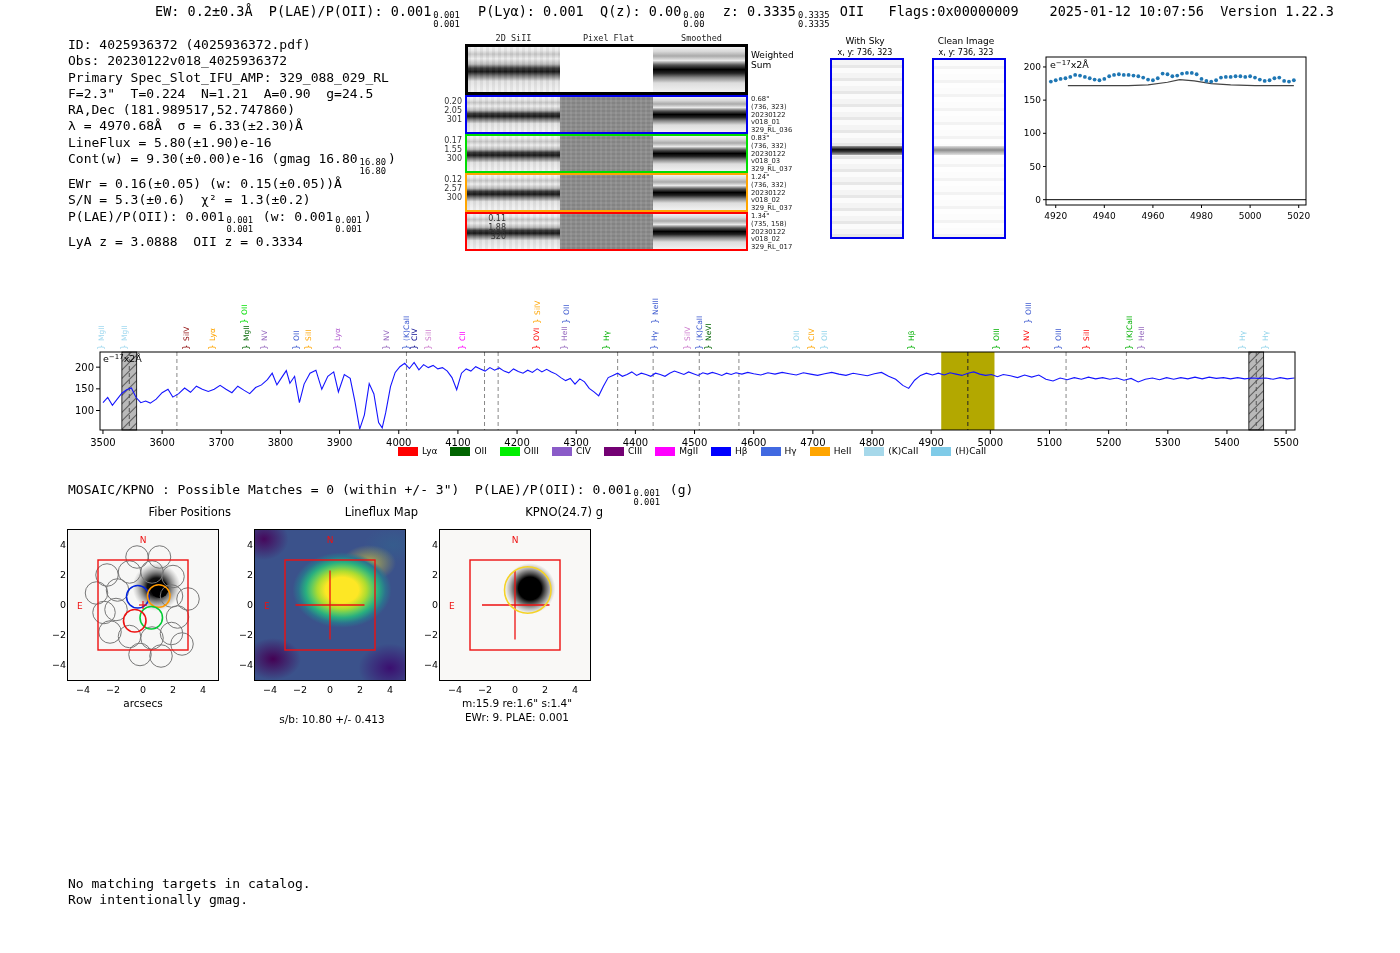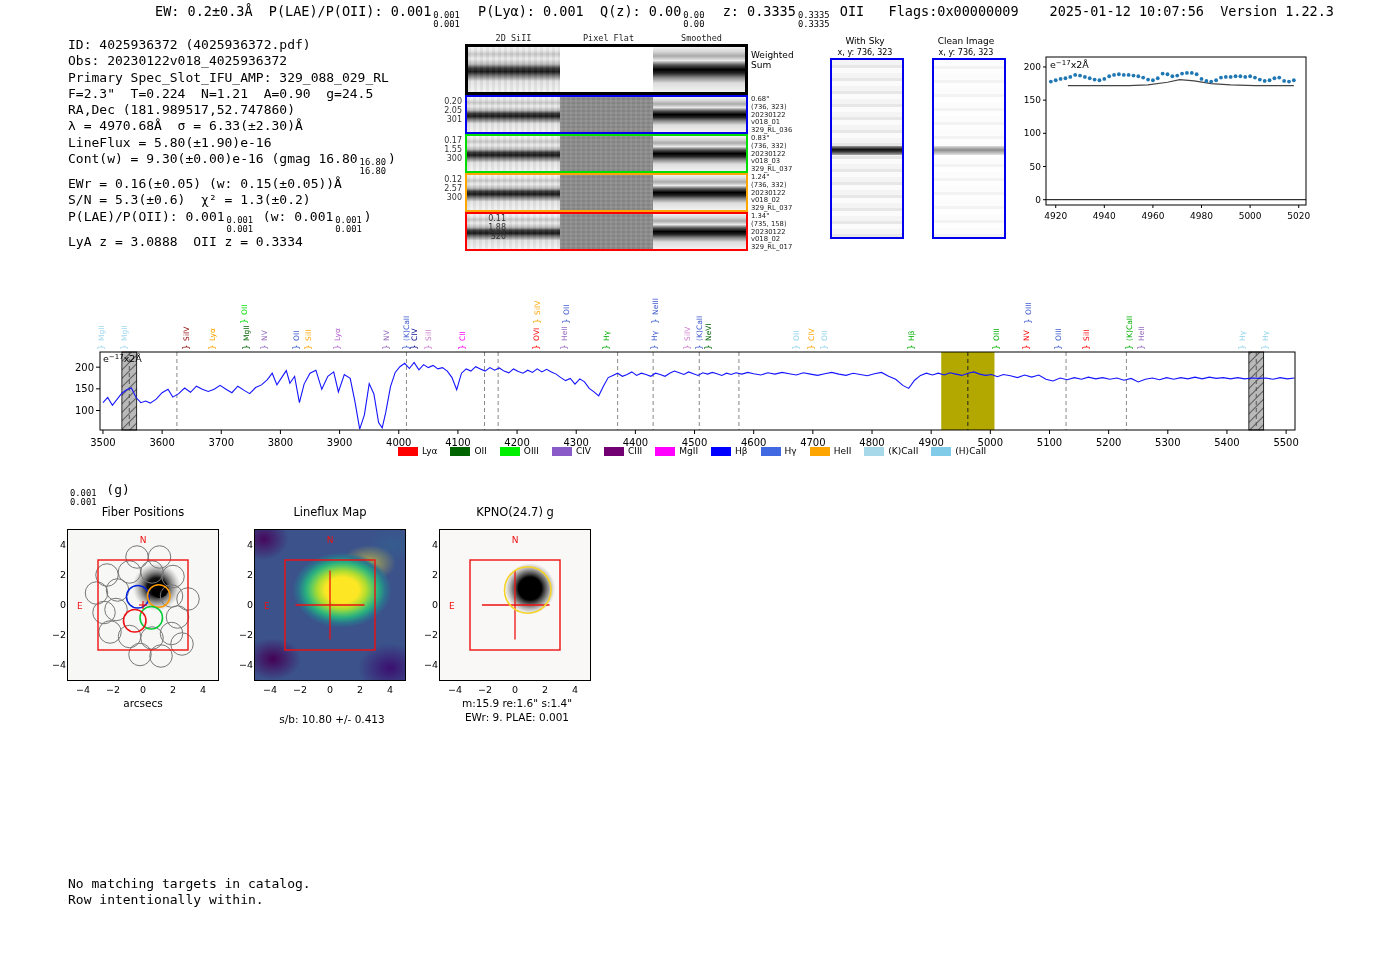--- a/index.html
+++ b/index.html
@@ -30,21 +30,21 @@
   .skybox{width:70px;height:177px;border:2px solid #0000ee;box-sizing:content-box;position:absolute;
     background:repeating-linear-gradient(180deg,#f4f4f4 0 5px,#e7e7e7 5px 8px,#fbfbfb 8px 13px);}
   .skyband{position:absolute;left:0;right:0;top:86px;height:9px;background:linear-gradient(180deg,#999,#111 40%,#333 60%,#aaa);}
   .cleanbox{background:repeating-linear-gradient(180deg,#fcfcfc 0 6px,#f3f3f3 6px 9px,#fefefe 9px 14px);}
   .cleanband{background:linear-gradient(180deg,#ddd,#8a8a8a 45%,#a5a5a5 60%,#e2e2e2);}
   .line-label{position:absolute;font-family:"DejaVu Sans",sans-serif;font-size:7.5px;white-space:nowrap;transform:rotate(-90deg);transform-origin:0 0;line-height:9px;}
   .line-label .br{font-size:9px;margin-right:1px;}
   #spec-legend{display:flex;gap:13px;align-items:center;font-family:"DejaVu Sans",sans-serif;font-size:9px;}
   .lg-item{display:flex;align-items:center;gap:4px;}
   .lg-sw{width:20px;height:9px;display:inline-block;}
-  .panel-title{font-size:11.5px;text-align:center;font-family:"DejaVu Sans",sans-serif;}
+  .panel-title{font-size:11.5px;text-align:right;font-family:"DejaVu Sans",sans-serif;}
   .panel-caption{font-size:10.5px;text-align:center;font-family:"DejaVu Sans",sans-serif;}
   .tick{position:absolute;font-family:"DejaVu Sans",sans-serif;font-size:9.5px;color:#000;}
   #lineflux-img{width:150px;height:150px;position:absolute;left:13px;top:25px;
     background:
       radial-gradient(55px 42px at 58% 40%, #fde725 0%, #fde725 30%, #addc30 45%, #5ec962 56%, #28ae80 66%, #2c728e 79%, rgba(59,82,139,0) 90%),
       radial-gradient(45px 30px at 76% 22%, #fde72599 0%, rgba(253,231,37,0) 60%),
       radial-gradient(40px 30px at 12% 86%, #440154 0%, rgba(68,1,84,0) 70%),
       radial-gradient(45px 35px at 90% 92%, #3b0f70 0%, rgba(59,15,112,0) 70%),
       radial-gradient(35px 30px at 6% 6%, #46085c 0%, rgba(70,8,92,0) 70%),
       radial-gradient(42px 26px at 92% 10%, #365c8d 0%, rgba(54,92,141,0) 70%),
@@ -421,21 +421,21 @@
         <span class="lg-sw" style="background: rgb(166, 216, 234);"></span>
         <span>(K)CaII</span>
       </div>
       <div class="lg-item">
         <span class="lg-sw" style="background: rgb(127, 203, 232);"></span>
         <span>(H)CaII</span>
       </div>
     </div>
 </div>
 
-<div id="mosaic-line" class="abs pre"><span class="frac"><span>0.001</span><span>0.001</span></span><span style="white-space: pre;"> (g)</span></div>
+<div id="mosaic-line" class="abs pre"><span style="white-space: pre;">MOSAIC/KPNO : Possible Matches = 0 (within +/- 3")  P(LAE)/P(OII): 0.001</span><span class="frac"><span>0.001</span><span>0.001</span></span><span style="white-space: pre;"> (g)</span></div>
 
 <div class="abs" style="left:55px;top:505px;width:180px;height:215px;">
   <div class="panel-title" style="width:176px;">Fiber Positions</div>
   <div id="fiber-panel" class="abs" style="left:0;top:0;width:180px;height:215px;">
       <svg width="150" height="150" style="position:absolute;left:13px;top:25px;outline:1px solid #000;">
         <defs>
           <radialGradient id="gblob">
             <stop offset="0%" stop-color="#000"></stop>
             <stop offset="38%" stop-color="#111"></stop>
             <stop offset="65%" stop-color="rgba(60,60,60,0.55)"></stop>
@@ -543,14 +543,14 @@
       <span class="tick" style="left: -6px; top: 64px; width: 17px; text-align: right;">2</span>
       <span class="tick" style="left: 140px; top: 179px; width: 16px; text-align: center;">4</span>
       <span class="tick" style="left: -6px; top: 34px; width: 17px; text-align: right;">4</span>
     </div>
   <div class="panel-caption abs" style="left:-8px;top:192px;width:196px;">m:15.9 re:1.6" s:1.4"</div>
   <div class="panel-caption abs" style="left:-8px;top:206px;width:196px;">EWr: 9. PLAE: 0.001</div>
 </div>
 
 <div id="footer-block" class="abs">
   <div>No matching targets in catalog.</div>
-  <div>Row intentionally within.</div>
+  <div>Row intentionally gmag.</div>
 </div>
 
 </body></html>

